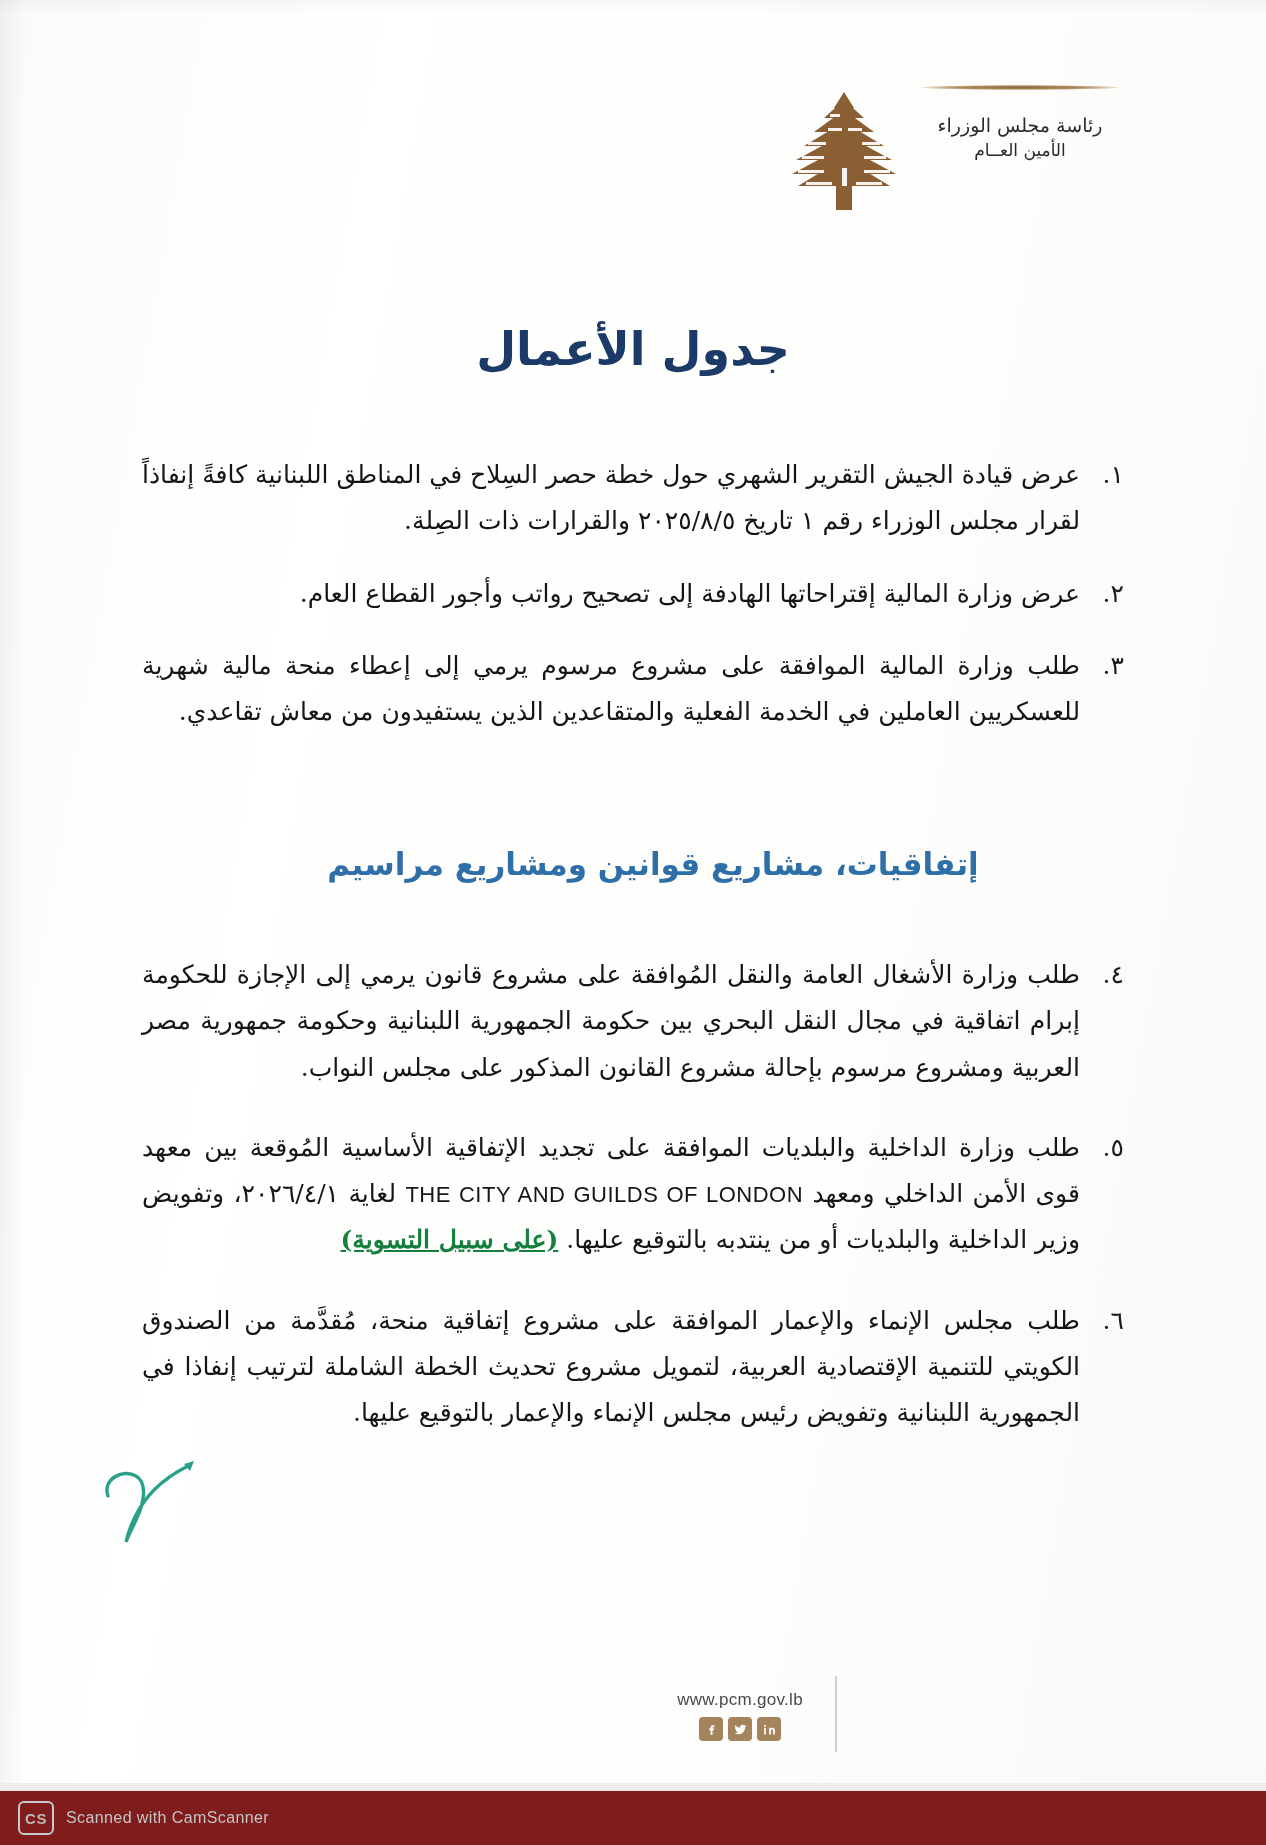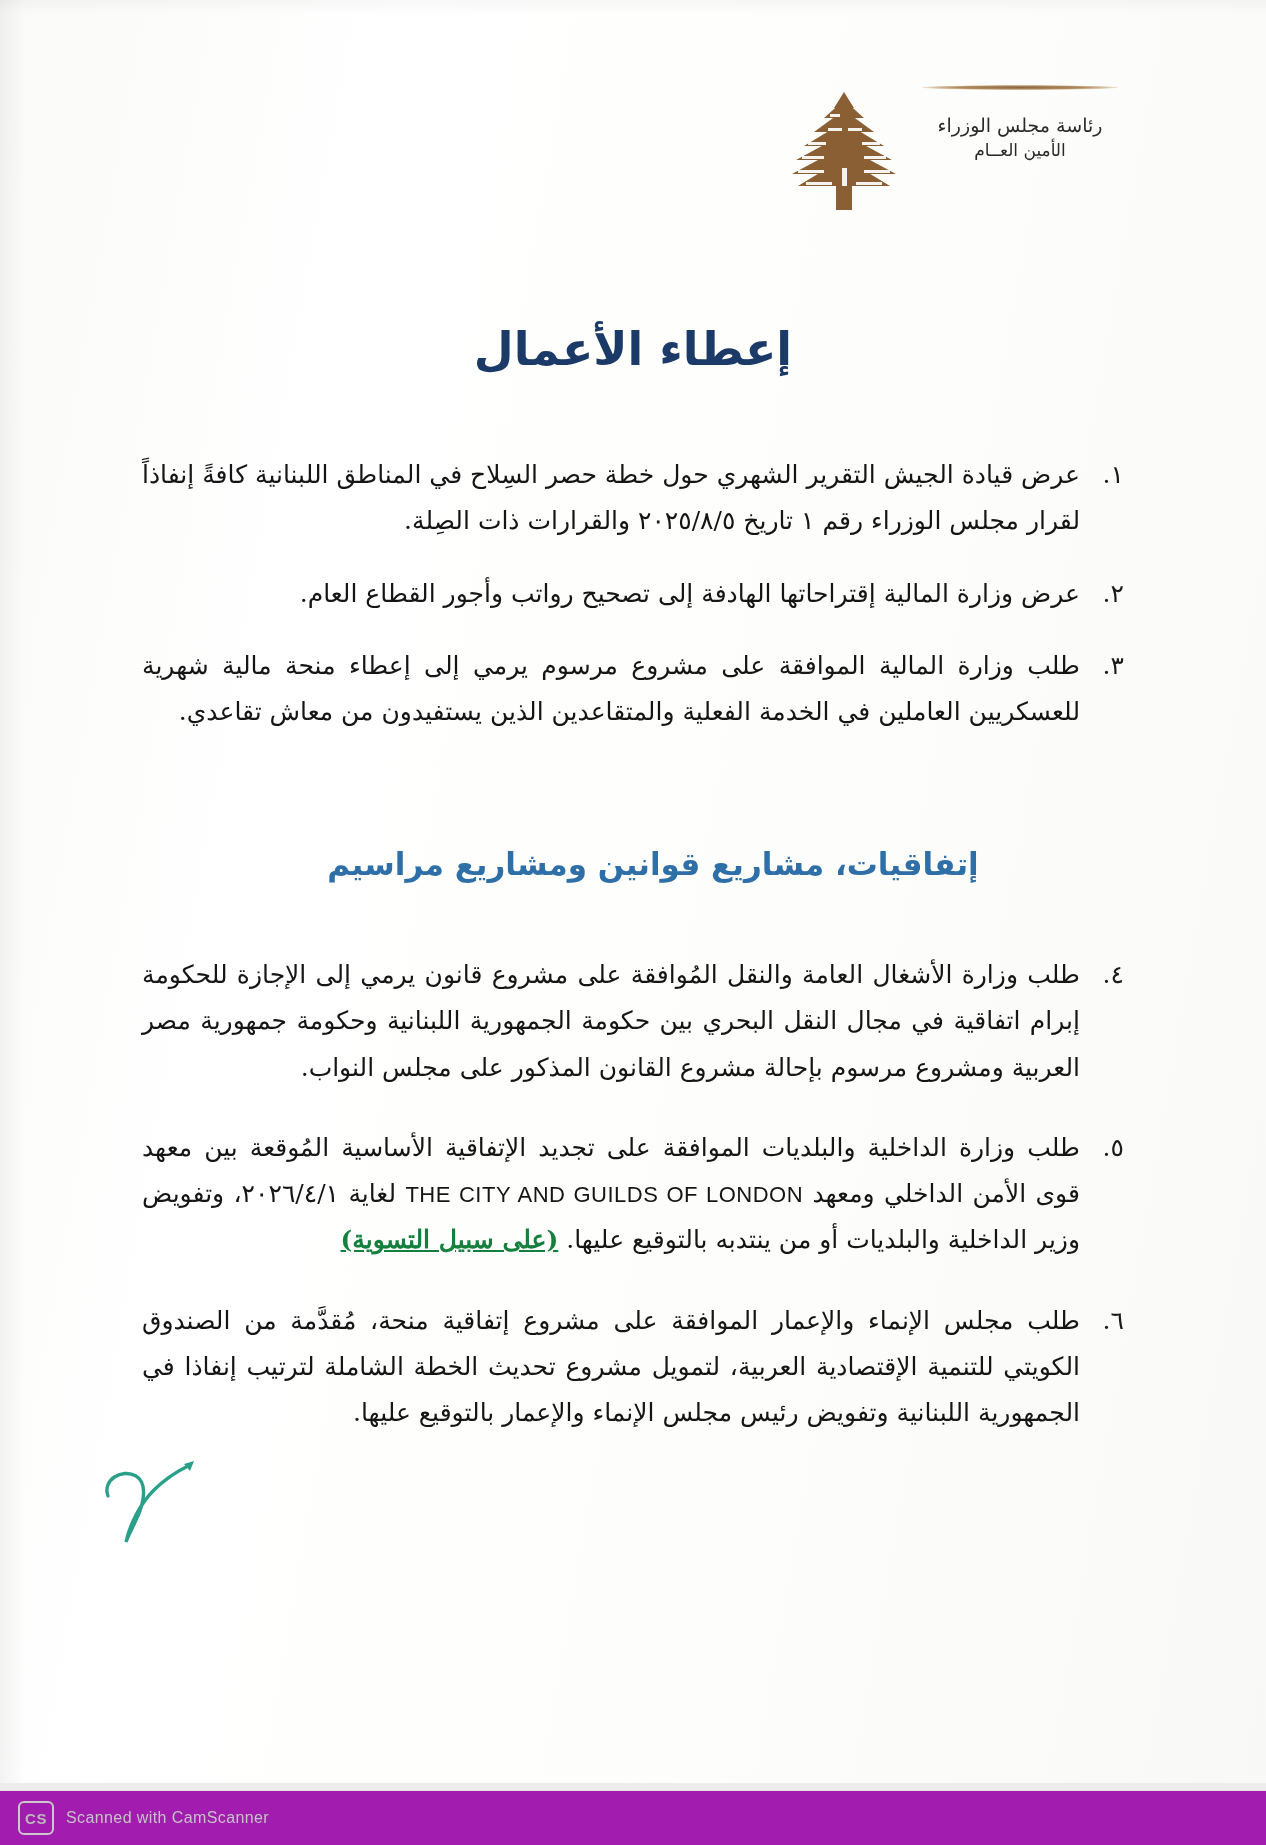--- a/index.html
+++ b/index.html
@@ -234,21 +234,21 @@
     color: #ffffff;
   }
 
   
   .cs-bar {
     position: absolute;
     left: 0;
     right: 0;
     bottom: 0;
     height: 54px;
-    background: #a21caf;
+    background: #7f1d1d;
     border-top: 1px solid #e2e2e2;
     display: flex;
     align-items: center;
     padding-left: 18px;
     direction: ltr;
     gap: 12px;
   }
   .cs-logo {
     width: 32px;
     height: 30px;
@@ -315,21 +315,21 @@
       </svg>
     </div>
 
     <div class="ministry-block">
       <div class="ministry-rule"></div>
       <div class="ministry-sub1">رئاسة مجلس الوزراء</div>
       <div class="ministry-sub2">الأمين العــام</div>
     </div>
   </div>
 
-  <div class="doc-title">إعطاء الأعمال</div>
+  <div class="doc-title">جدول الأعمال</div>
 
   <div class="agenda">
 
     <div class="item">
       <div class="item-num">١.</div>
       <div class="item-text">عرض قيادة الجيش التقرير الشهري حول خطة حصر السِلاح في المناطق اللبنانية كافةً إنفاذاً لقرار مجلس الوزراء رقم ١ تاريخ ٢٠٢٥/٨/٥ والقرارات ذات الصِلة.</div>
     </div>
 
     <div class="item">
       <div class="item-num">٢.</div>
@@ -364,20 +364,47 @@
     </div>
   </div>
 
   <div class="signature">
     <svg viewBox="0 0 150 100" width="150" height="100" aria-hidden="true">
       <path d="M12 44 C6 28, 26 16, 40 24 C52 31, 48 52, 40 68 C36 77, 32 84, 30 90 C34 72, 44 52, 58 38 C68 28, 80 20, 92 14" fill="none" stroke="#2aa08a" stroke-width="3.4" stroke-linecap="round"></path>
       <path d="M88 12 L98 9 L94 19 Z" fill="#2aa08a"></path>
     </svg>
   </div>
 
+  <div class="footer">
+    <div class="footer-inner">
+      <div class="footer-rule"></div>
+      <div class="footer-url">www.pcm.gov.lb</div>
+      <div class="social-row">
+
+        <div class="social">
+          <svg viewBox="0 0 24 24" width="15" height="15" aria-hidden="true">
+            <path fill="#ffffff" d="M14.6 8.2h2.1V5.3h-2.6c-2.3 0-3.6 1.3-3.6 3.5v1.6H8.4v2.9h2.1v7.4h3.1v-7.4h2.3l.4-2.9h-2.7V9.3c0-.8.3-1.1 1-1.1z"></path>
+          </svg>
+        </div>
+
+        <div class="social">
+          <svg viewBox="0 0 24 24" width="15" height="15" aria-hidden="true">
+            <path fill="#ffffff" d="M21 6.1c-.7.3-1.4.5-2.2.6.8-.5 1.4-1.2 1.7-2.1-.8.4-1.6.8-2.5 1a3.8 3.8 0 0 0-6.5 3.5A10.9 10.9 0 0 1 3.6 5a3.8 3.8 0 0 0 1.2 5.1c-.6 0-1.2-.2-1.7-.5 0 1.9 1.3 3.4 3.1 3.8-.6.1-1.1.2-1.7.1a3.8 3.8 0 0 0 3.6 2.6A7.7 7.7 0 0 1 2.5 18a10.8 10.8 0 0 0 5.9 1.7c7 0 10.9-5.9 10.9-11v-.5c.7-.5 1.3-1.2 1.7-2z"></path>
+          </svg>
+        </div>
+
+        <div class="social">
+          <svg viewBox="0 0 24 24" width="15" height="15" aria-hidden="true">
+            <path fill="#ffffff" d="M6.1 9.3H3.4V20h2.7V9.3zM4.8 4.2a1.6 1.6 0 1 0 0 3.2 1.6 1.6 0 0 0 0-3.2zM20.6 13.6c0-2.9-1.6-4.5-3.8-4.5-1.4 0-2.2.7-2.6 1.4V9.3H11.5c0 .8 0 10.7 0 10.7h2.7v-5.9c0-.3 0-.6.1-.8.3-.6.8-1.3 1.8-1.3 1.2 0 1.8.9 1.8 2.3V20h2.7v-6.4z"></path>
+          </svg>
+        </div>
+
+      </div>
+    </div>
+  </div>
 
   <div class="cs-strip"></div>
   <div class="cs-bar">
     <div class="cs-logo">CS</div>
     <div class="cs-text">Scanned with CamScanner</div>
   </div>
 
 </div>
 
 </body></html>

